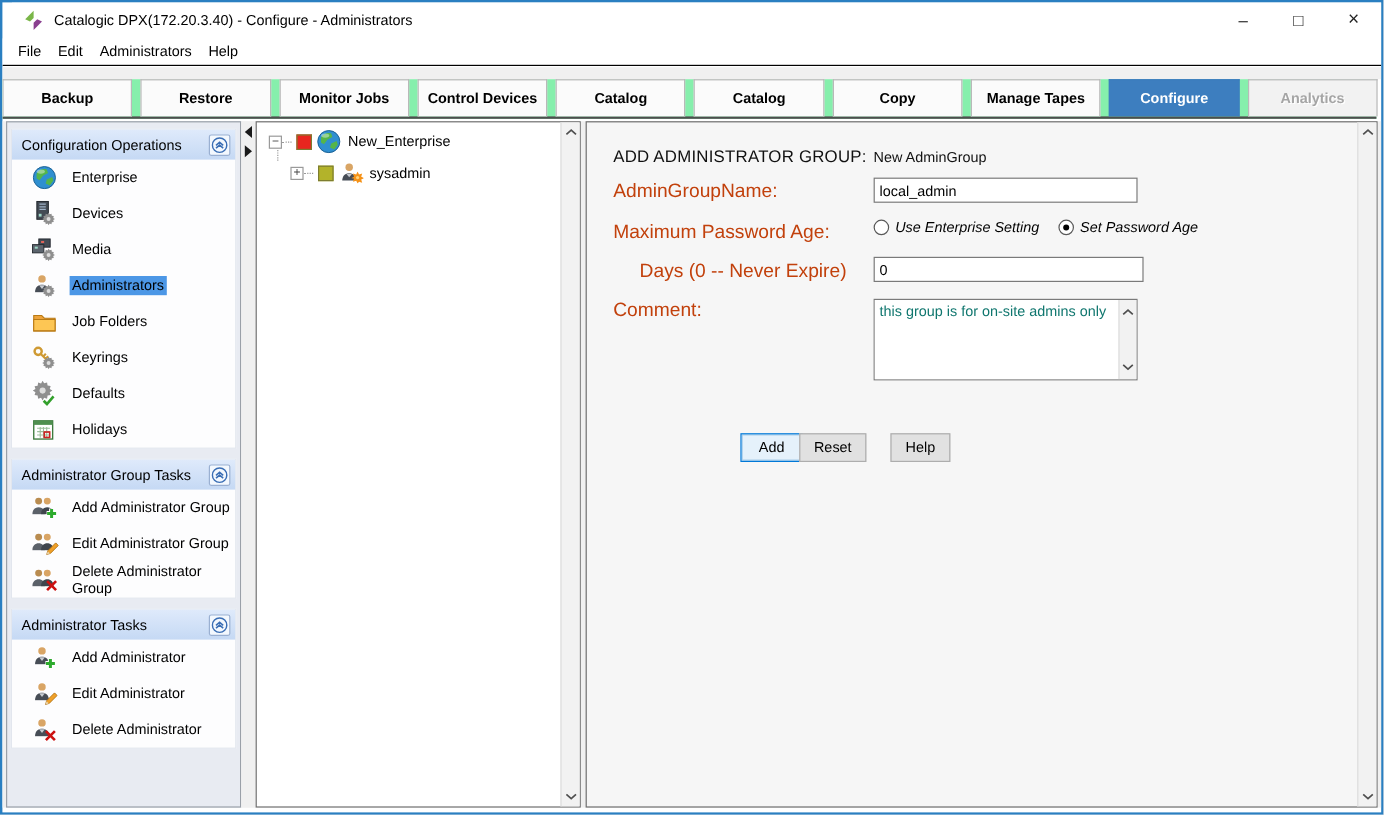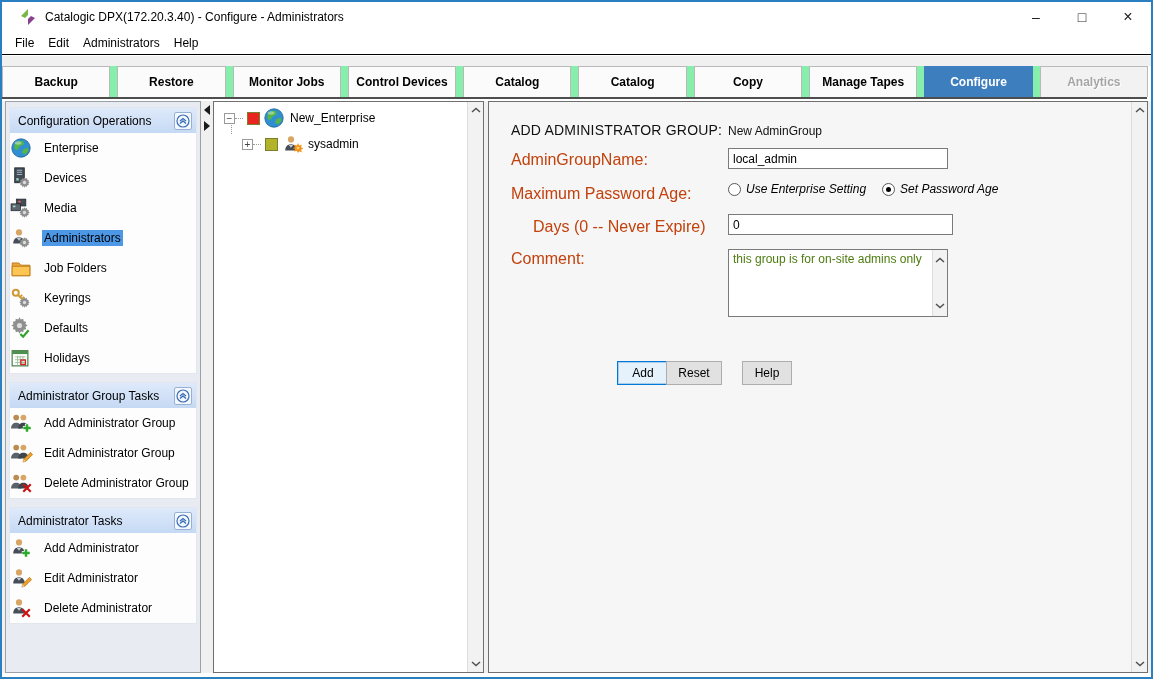--- a/index.html
+++ b/index.html
@@ -27,21 +27,21 @@
 
   
   .content{position:absolute;left:0;top:99px;right:0;bottom:4px;background:#f0f0f0;}
 
   
   .sidebar{position:absolute;left:3px;top:0;width:196px;bottom:0;background:#e8ebf2;border:1px solid #9aa0a8;overflow:hidden;}
   .side-section{background:#fdfdfe;margin:5px 3px 8px 3px;border:1px solid #e2e6ee;}
   .side-header{height:25px;background:linear-gradient(#dfeafb,#c5d9f4);display:flex;align-items:center;padding:0 4px 0 8px;}
   .side-header .hd{font-size:12px;color:#000;flex:1;}
   .collapse-btn{width:18px;height:18px;border:1px solid #9ab0d2;background:#f3f8fe;display:flex;align-items:center;justify-content:center;border-radius:2px;}
-  .side-item{display:flex;align-items:center;height:30px;padding-left:0;}
+  .side-item{display:flex;align-items:center;height:30px;padding-left:16px;}
   .side-item .ic{width:24px;height:22px;flex:0 0 auto;margin-right:8px;}
   .side-item .lb{font-size:12px;color:#000;padding:1px 2px;}
   .side-item.selected .lb{background:#4c97e6;}
 
   
   .splitter{position:absolute;left:199px;top:0;width:12px;bottom:0;background:#f0f0f0;}
   .spl-arrow{width:0;height:0;margin:4px auto 6px auto;}
   .spl-left{border-top:5px solid transparent;border-bottom:5px solid transparent;border-right:6px solid #1a1a1a;}
   .spl-right{border-top:5px solid transparent;border-bottom:5px solid transparent;border-left:6px solid #1a1a1a;}
 
@@ -62,21 +62,21 @@
   .rightpanel{position:absolute;left:486px;top:0;right:3px;bottom:0;background:#f6f6f6;border:1px solid #6f6f6f;}
   .rp-scroll{position:absolute;right:0;top:0;bottom:0;width:16px;background:#f2f2f2;border-left:1px solid #dcdcdc;}
   .form-title{position:absolute;left:22px;top:20px;font-size:14px;color:#111;letter-spacing:.2px;}
   .form-title-value{position:absolute;left:239px;top:22px;font-size:12px;color:#111;}
   .f-label{position:absolute;font-size:16px;color:#c2410c;}
   .f-input{position:absolute;height:21px;border:1px solid #7a7a7a;background:#fff;font-size:12px;font-family:"Liberation Sans",sans-serif;padding:1px 4px;color:#000;}
   .radio-row{position:absolute;left:239px;top:80px;display:flex;align-items:center;font-size:12px;color:#000;font-style:italic;}
   .radio{width:13px;height:13px;border:1px solid #595959;border-radius:50%;background:#fff;margin-right:5px;position:relative;flex:0 0 auto;}
   .radio.checked::after{content:"";position:absolute;left:3px;top:3px;width:5px;height:5px;border-radius:50%;background:#000;}
   .comment-wrap{position:absolute;left:239px;top:147px;width:220px;height:68px;border:1px solid #7a7a7a;background:#fff;display:flex;}
-  .comment-text{flex:1;border:none;resize:none;font-size:12px;font-family:"Liberation Sans",sans-serif;padding:2px 4px;color:#4d7c0f;outline:none;background:#fff;}
+  .comment-text{flex:1;border:none;resize:none;font-size:12px;font-family:"Liberation Sans",sans-serif;padding:2px 4px;color:#0f766e;outline:none;background:#fff;}
   .comment-rail{width:15px;background:#f2f2f2;border-left:1px solid #ddd;position:relative;}
   .btn{position:absolute;top:259px;height:24px;background:#e1e1e1;border:1px solid #adadad;font-size:12px;font-family:"Liberation Sans",sans-serif;color:#000;display:flex;align-items:center;justify-content:center;}
   .btn.primary{background:#e5f1fb;border:1px solid #0078d7;box-shadow:inset 0 0 0 1px #a9cdea;}
   svg{display:block;}
 </style>
 </head>
 <body>
 
 <svg width="0" height="0" style="position:absolute">
   <defs>

